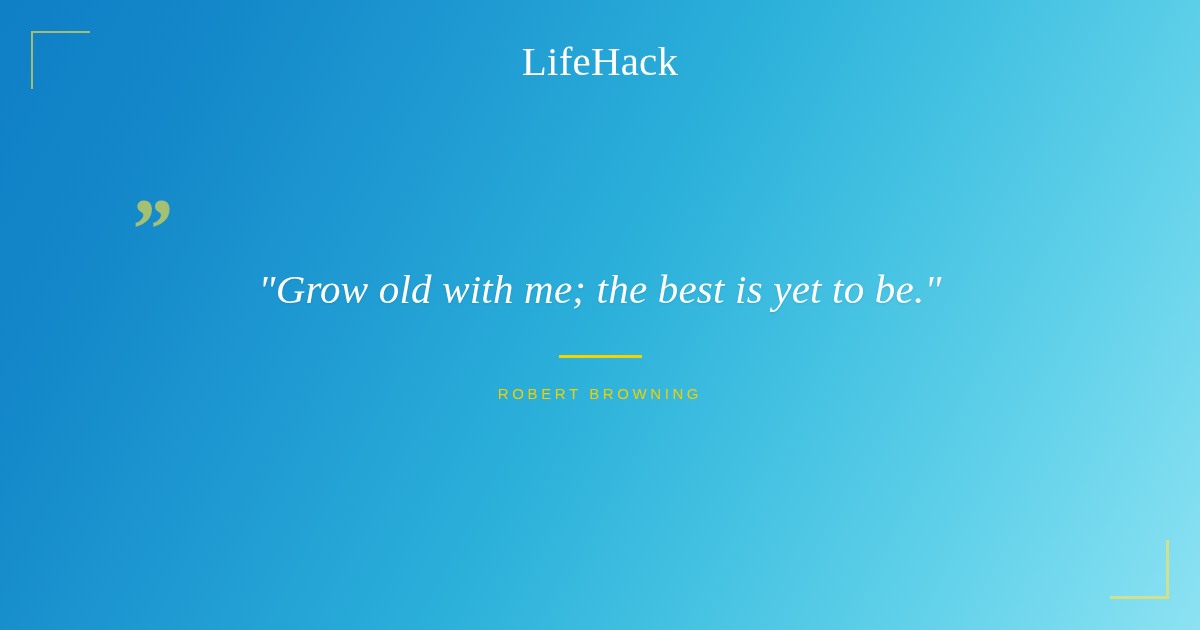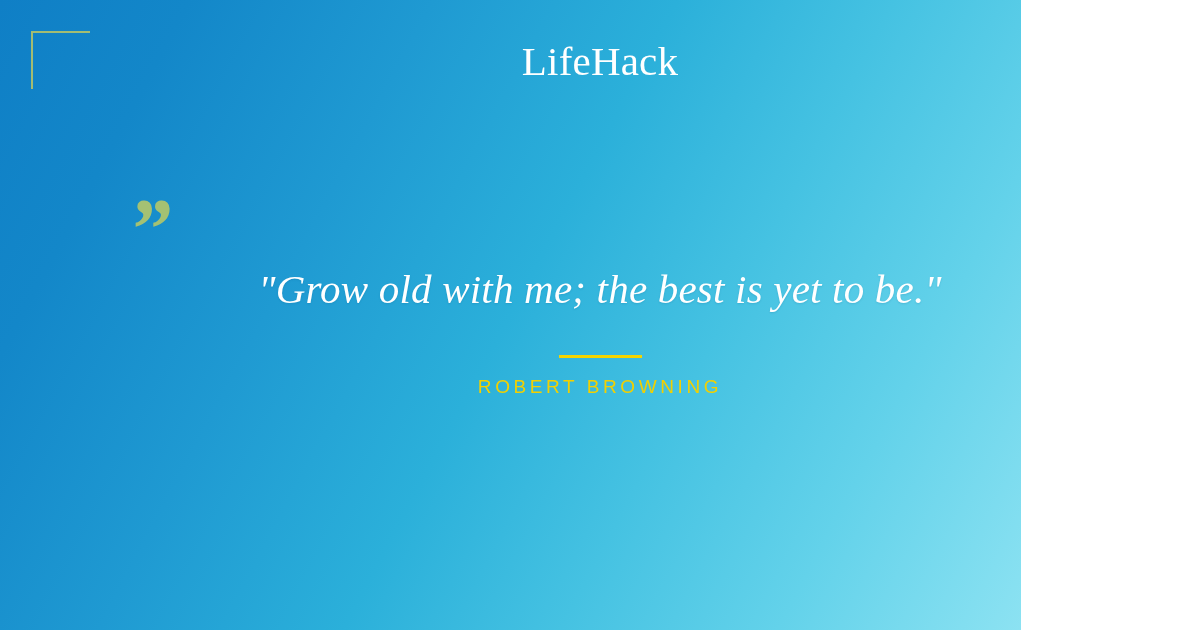--- a/index.html
+++ b/index.html
@@ -3,21 +3,21 @@
 <meta charset="utf-8">
 <title>LifeHack Quote Card</title>
 <style>
   html, body {
     margin: 0;
     padding: 0;
     background: #ffffff;
   }
   #card {
     position: relative;
-    width: 1021px;
+    width: 1200px;
     height: 630px;
     overflow: hidden;
     font-family: "Liberation Sans", sans-serif;
     
     background:
       linear-gradient(118deg,
         #0f7fc6 0%,
         #1387c9 14%,
         #1f9ad2 32%,
         #2bb0da 50%,
@@ -96,24 +96,24 @@
     margin: 0;
     text-shadow: 0 1px 2px rgba(8, 90, 140, 0.18);
   }
   #divider {
     width: 83px;
     height: 3px;
     margin: 39px auto 0 auto;
     background: #f4d400;
   }
   #author {
-    margin-top: 17px;
+    margin-top: 24px;
     color: #f2d000;
     font-family: "Liberation Sans", sans-serif;
-    font-size: 19px;
+    font-size: 15px;
     font-weight: 400;
     letter-spacing: 3.6px;
     line-height: 24px;
     text-transform: uppercase;
   }
 </style>
 </head>
 <body>
 
 <div id="card">

